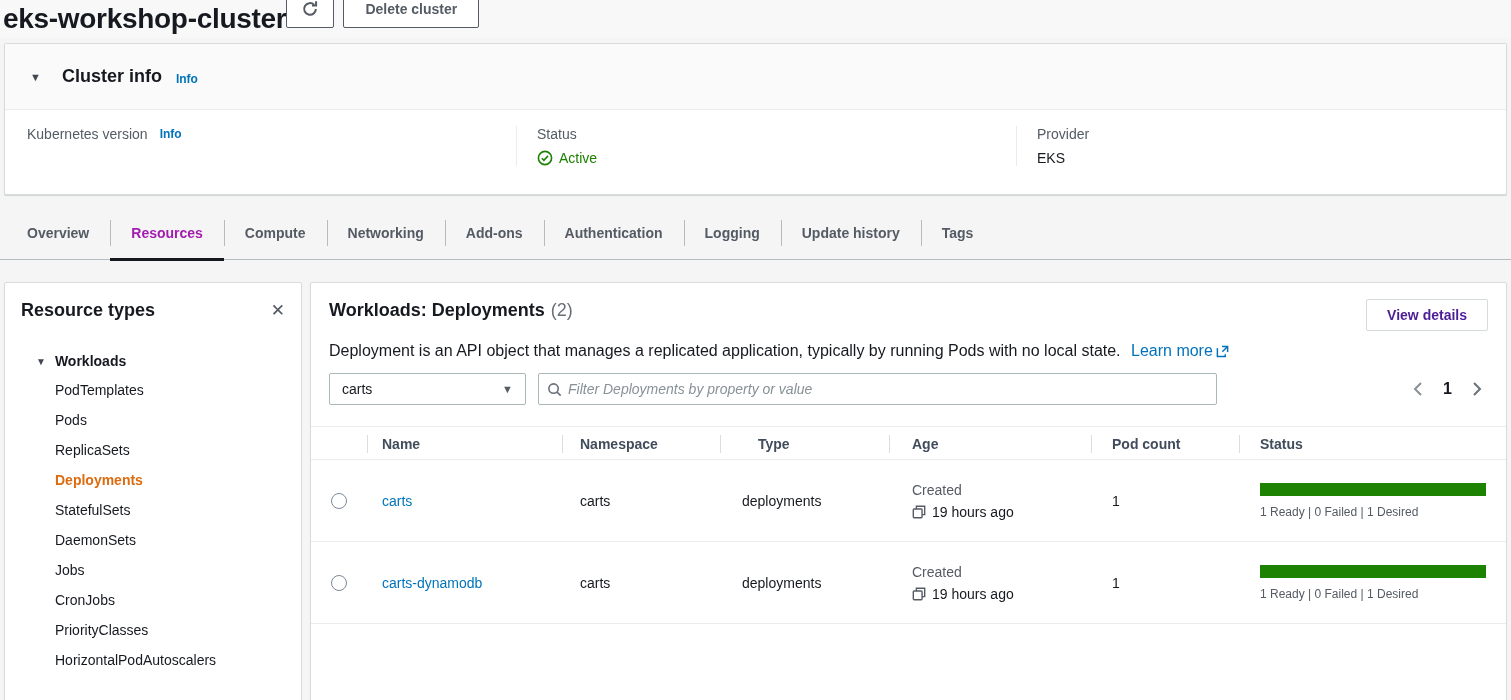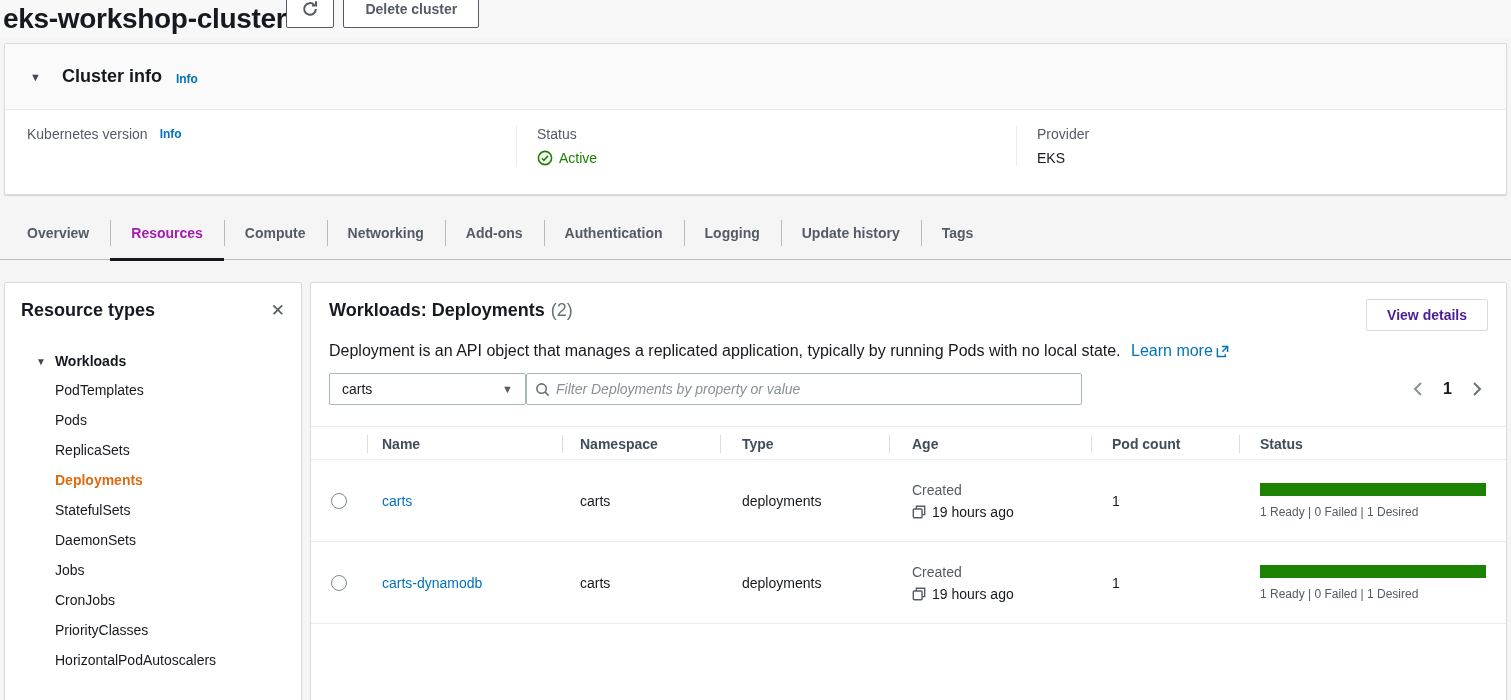--- a/index.html
+++ b/index.html
@@ -54,21 +54,21 @@
   .mc-title { font-size:18px; font-weight:700; }
   .mc-count { color:#687078; font-weight:400; margin-left:6px; }
   .btn-disabled { border-color:#d5dbdb; color:#4c1d95; font-weight:700; font-size:14px; height:32px; padding:0 20px; margin-top:-1px; cursor:default; }
   .mc-desc { padding:0 18px; margin-top:11px; font-size:16px; color:#16191f; }
   .learn-more { color:#0073bb; text-decoration:none; margin-left:6px; cursor:pointer; }
   .ext-icon { display:inline-block; transform:translateY(2px); margin-left:3px; }
 
   .filter-row { display:flex; align-items:center; padding:0 18px; margin-top:13px; }
   .select-box { width:197px; height:32px; border:1px solid #aab7b8; border-radius:2px; background:#fff; display:flex; align-items:center; justify-content:space-between; padding:0 12px; font-size:14px; cursor:pointer; }
   .select-caret { font-size:11px; color:#545b64; }
-  .search-box { width:556px; height:32px; border:1px solid #aab7b8; border-radius:2px; background:#fff; display:flex; align-items:center; margin-left:0; padding:0 8px; }
+  .search-box { width:679px; height:32px; border:1px solid #aab7b8; border-radius:2px; background:#fff; display:flex; align-items:center; margin-left:12px; padding:0 8px; }
   .search-box input { border:none; outline:none; flex:1; font-size:14px; margin-left:6px; font-family:"Liberation Sans",sans-serif; color:#16191f; background:transparent; }
   .search-box input::placeholder { font-style:italic; color:#879196; }
   .pager { margin-left:auto; display:flex; align-items:center; gap:18px; padding-right:4px; }
   .pg-num { font-size:16px; font-weight:700; }
   .chev { cursor:pointer; display:flex; }
 
   
   .tbl { margin-top:21px; }
   .tbl-grid { display:grid; grid-template-columns:56px 195px 158px 169px 202px 148px 1fr; align-items:center; }
   .tbl-header { height:34px; border-top:1px solid #eaeded; border-bottom:1px solid #eaeded; }
@@ -225,21 +225,21 @@
               </svg>
           </span>
         </div>
       </div>
 
       <div class="tbl">
         <div class="tbl-grid tbl-header">
           <div class="th sel"></div>
           <div class="th" style="padding-left:15px;">Name</div>
           <div class="th">Namespace</div>
-          <div class="th" style="padding-left:22px;">Type</div>
+          <div class="th" style="padding-left:38px;">Type</div>
           <div class="th" style="padding-left:23px;">Age</div>
           <div class="th" style="padding-left:21px;">Pod count</div>
           <div class="th" style="padding-left:21px;">Status</div>
         </div>
 
         <div class="tbl-grid tbl-row">
           <div class="td sel">
               <span class="radio"></span>
             </div>
           <div class="td" style="padding-left:15px;"><a class="cell-link">carts</a></div>

